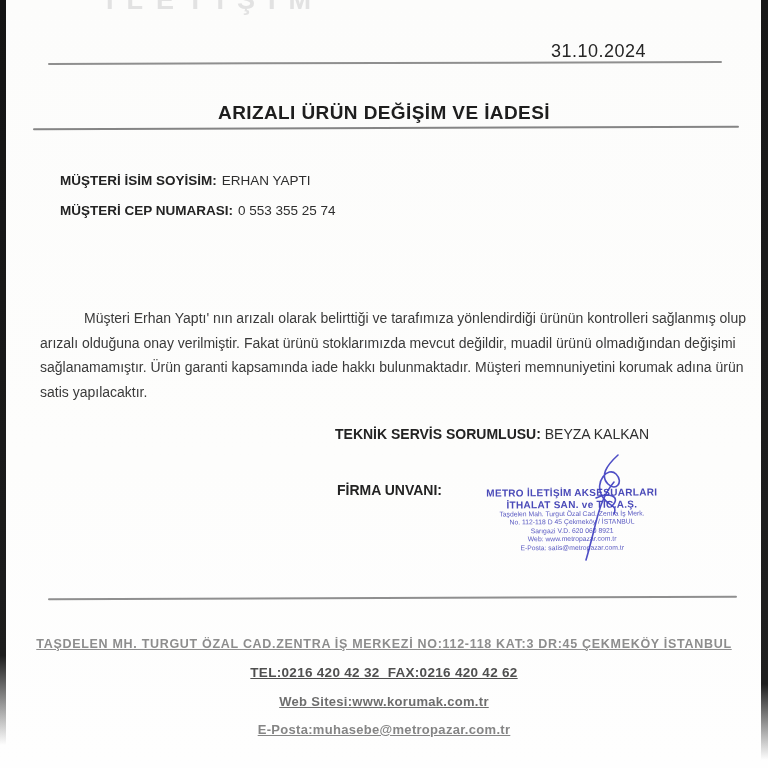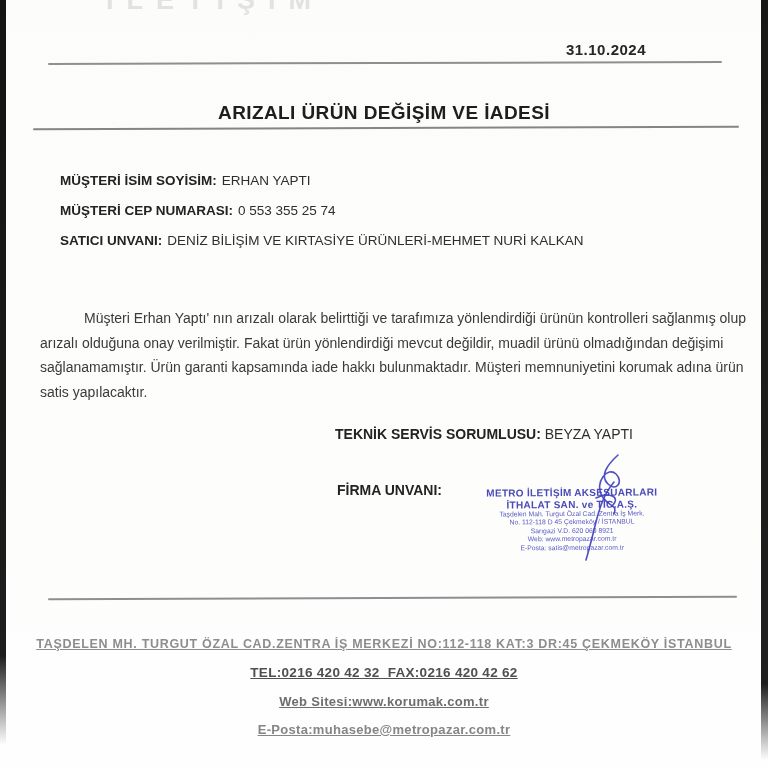--- a/index.html
+++ b/index.html
@@ -19,21 +19,21 @@
     position:absolute;right:0;top:0;width:7px;height:760px;
     background:linear-gradient(180deg,#171717 0%,#1f1f1f 90%,rgba(20,20,20,0) 100%);
   }
   .watermark{
     position:absolute;top:-15px;left:106px;
     font-size:27px;font-weight:bold;letter-spacing:13px;
     color:#e2e2e2;
   }
   .doc-date{
     position:absolute;top:41px;right:122px;
-    font-size:15px;font-weight:bold;color:#262626;letter-spacing:.5px;
+    font-size:18px;font-weight:normal;color:#262626;letter-spacing:.5px;
   }
   .rule{position:absolute;background:#8f8f8f;height:2px;border-radius:1px;}
   .rule-header{top:62px;left:48px;width:674px;transform:rotate(-.15deg);}
   .rule-title{top:127px;left:33px;width:706px;transform:rotate(-.2deg);background:#858585;}
   .rule-footer{top:597px;left:48px;width:689px;transform:rotate(-.2deg);}
   .doc-title{
     position:absolute;top:102px;left:0;width:100%;
     text-align:center;font-size:19px;font-weight:bold;color:#1e1e1e;
     letter-spacing:.4px;
   }
@@ -86,35 +86,32 @@
   <div class="doc-title">ARIZALI ÜRÜN DEĞİŞİM VE İADESİ</div>
   <div class="rule rule-title"></div>
 
   <div class="fields">
     <div class="field-row">
       <span class="field-label">MÜŞTERİ İSİM SOYİSİM:</span><span>ERHAN YAPTI</span>
     </div>
     <div class="field-row">
       <span class="field-label">MÜŞTERİ CEP NUMARASI:</span><span>0 553 355 25 74</span>
     </div>
-    <div class="field-row">
-      <span class="field-label">SATICI UNVANI:</span><span>DENİZ BİLİŞİM VE KIRTASİYE ÜRÜNLERİ-MEHMET NURİ KALKAN</span>
-    </div>
   </div>
 
   <div class="body-par">
     <div class="body-line first">Müşteri Erhan Yaptı' nın arızalı olarak belirttiği ve tarafımıza yönlendirdiği ürünün kontrolleri sağlanmış olup</div>
-    <div class="body-line">arızalı olduğuna onay verilmiştir. Fakat ürün yönlendirdiği mevcut değildir, muadil ürünü olmadığından değişimi</div>
+    <div class="body-line">arızalı olduğuna onay verilmiştir. Fakat ürünü stoklarımızda mevcut değildir, muadil ürünü olmadığından değişimi</div>
     <div class="body-line">sağlanamamıştır. Ürün garanti kapsamında iade hakkı bulunmaktadır. Müşteri memnuniyetini korumak adına ürün</div>
     <div class="body-line">satis yapılacaktır.</div>
   </div>
 
   <div class="signoff-tech">
     <span class="bold">TEKNİK SERVİS SORUMLUSU:</span>
-    <span>BEYZA YAPTI</span>
+    <span>BEYZA KALKAN</span>
   </div>
 
   <div class="signoff-firm">FİRMA UNVANI:</div>
 
   <div class="stamp">
     <div class="stamp-l1">METRO İLETİŞİM AKSESUARLARI</div>
     <div class="stamp-l2">İTHALAT SAN. ve TİC.A.Ş.</div>
     <div class="stamp-small">Taşdelen Mah. Turgut Özal Cad. Zentra İş Merk.</div>
     <div class="stamp-small">No. 112-118 D 45 Çekmeköy / İSTANBUL</div>
     <div class="stamp-small">Sarıgazi V.D. 620 060 8921</div>

